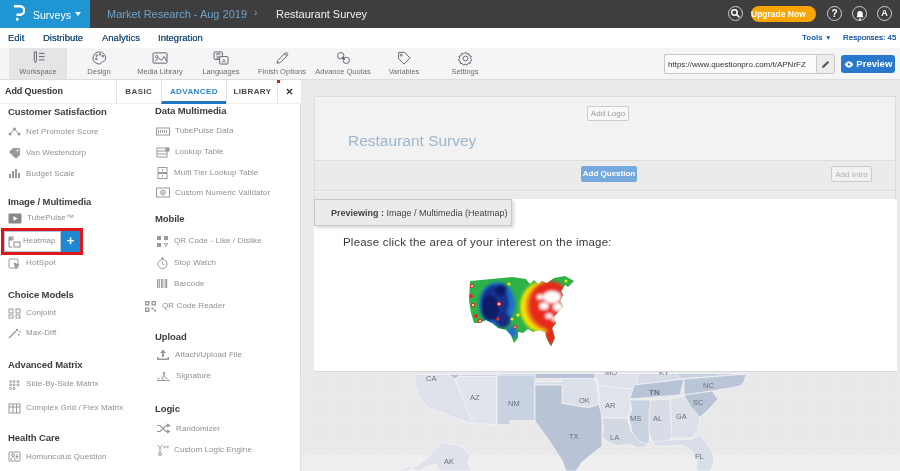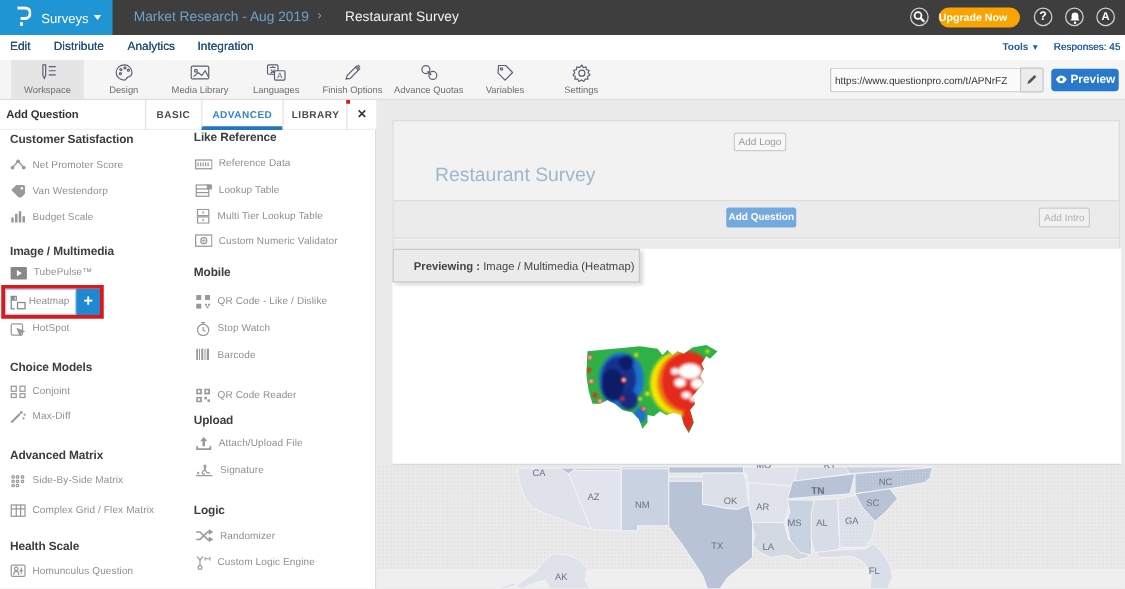--- a/index.html
+++ b/index.html
@@ -276,37 +276,37 @@
         </svg><span class="t">Side-By-Side Matrix</span></div>
     <div class="item" style="left:8px; top:297px;text-align:right;"><svg width="13" height="11" viewBox="0 0 13 11">
           <g fill="none" stroke="#999">
             <rect x="1" y="1" width="11" height="9"></rect>
             <line x1="1" y1="4" x2="12" y2="4"></line>
             <line x1="5" y1="1" x2="5" y2="10"></line>
             <line x1="8.5" y1="1" x2="8.5" y2="10"></line>
           </g>
         </svg><span class="t">Complex Grid / Flex Matrix</span></div>
 
-    <div class="sechead" style="left:8px; top:328.3px;">Health Scale</div>
+    <div class="sechead" style="left:8px; top:328.3px;">Health Care</div>
     <div class="item" style="left:8px; top:345.6px;"><svg width="13" height="11" viewBox="0 0 13 11">
           <g fill="none" stroke="#999">
             <rect x="1" y="1" width="11" height="9" rx="1"></rect>
             <circle cx="5" cy="4" r="1.4"></circle>
             <path d="M3 9 c0-2 1-3 2-3 s2 1 2 3"></path>
             <path d="M9 3 v5 M7.5 5.5 h3"></path>
           </g>
         </svg><span class="t">Homunculus Question</span></div>
 
-    <div class="sechead" style="left:155px; top:0.8px;">Like Reference</div>
+    <div class="sechead" style="left:155px; top:0.8px;">Data Multimedia</div>
     <div class="item" style="left:156px; top:20.3px;"><svg width="14" height="11" viewBox="0 0 14 11">
           <g fill="none" stroke="#999">
             <rect x="0.5" y="2" width="13" height="7"></rect>
             <path d="M2.5 4 v3 M4.5 4 v3 M6.5 4 v3 M8.5 4 v3 M10.5 4 v3"></path>
           </g>
-        </svg><span class="t">Reference Data</span></div>
+        </svg><span class="t">TubePulse Data</span></div>
     <div class="item" style="left:156px; top:41px;"><svg width="14" height="11" viewBox="0 0 14 11">
           <g fill="none" stroke="#999">
             <rect x="1" y="1" width="10" height="9"></rect>
             <line x1="1" y1="4" x2="11" y2="4"></line>
             <line x1="1" y1="7" x2="11" y2="7"></line>
             <rect x="10" y="1" width="3" height="3" fill="#999"></rect>
           </g>
         </svg><span class="t">Lookup Table</span></div>
     <div class="item" style="left:156px; top:62px;"><svg width="13" height="12" viewBox="0 0 13 12">
           <g fill="none" stroke="#999">
@@ -344,21 +344,21 @@
         </svg><span class="t">Stop Watch</span></div>
     <div class="item" style="left:156px; top:172.7px;"><svg width="13" height="11" viewBox="0 0 13 11">
           <g fill="#999">
             <rect x="1" y="1" width="1.4" height="9"></rect>
             <rect x="3.2" y="1" width="0.8" height="9"></rect>
             <rect x="5" y="1" width="1.6" height="9"></rect>
             <rect x="7.6" y="1" width="0.8" height="9"></rect>
             <rect x="9.4" y="1" width="1.8" height="9"></rect>
           </g>
         </svg><span class="t">Barcode</span></div>
-    <div class="item" style="left:156px; top:195px;margin-top:10px;"><svg width="13" height="12" viewBox="0 0 13 12">
+    <div class="item" style="left:144px; top:195px;"><svg width="13" height="12" viewBox="0 0 13 12">
           <g fill="#999">
             <rect x="1" y="1" width="4.5" height="4.5"></rect>
             <rect x="7.5" y="1" width="4.5" height="4.5"></rect>
             <rect x="1" y="7.5" width="4.5" height="4.5"></rect>
             <rect x="7.5" y="7.5" width="2" height="2"></rect>
             <rect x="10" y="9.5" width="2" height="2"></rect>
           </g>
           <g fill="#fff">
             <rect x="2.3" y="2.3" width="1.8" height="1.8"></rect>
             <rect x="8.8" y="2.3" width="1.8" height="1.8"></rect>
@@ -502,20 +502,21 @@
         <text x="393" y="87">FL</text>
         <text x="142" y="92">AK</text>
         <text x="303" y="2.5">MO</text>
         <text x="357" y="2.5">KY</text>
       </g>
       <text x="347" y="23" font-family="Liberation Sans, sans-serif" font-weight="bold" font-size="8" fill="#626d80">TN</text>
     </svg>
   </div>
 
   <div id="card">
+    <div id="plsTxt">Please click the area of your interest on the image:</div>
     <div id="heatmapWrap">
       <svg width="108" height="73" viewBox="0 0 108 73">
         <defs>
           <clipPath id="usclip">
             <path d="M2 6 L44 2 L58 4 L62 9 L66 5 L70 9 L74 6 L79 8 L86 3 L97 1 L106 6 L100 12 L97 10 L93 16 L95 20 L92 26 L95 31 L90 37 L86 42 L88 48 L84 53 L87 63 L83 71.5 L79 64 L77 57 L71 55 L65 57 L60 54 L55 58 L50 57 L50 63 L46 68 L43 60 L38 55 L30 53 L24 48 L18 45 L12 48 L6 48 L3 38 L1 25 Z"></path>
           </clipPath>
           <filter id="hblur">
               <feGaussianBlur stdDeviation="1.4"></feGaussianBlur>
             </filter>
           <filter id="hblur2">

